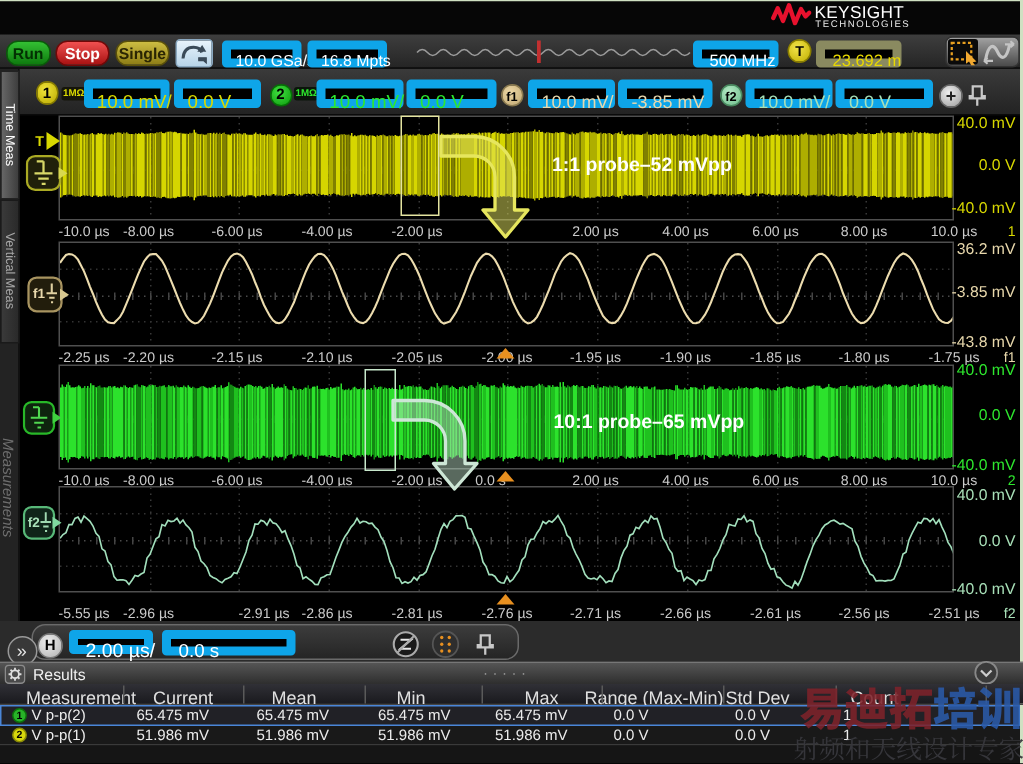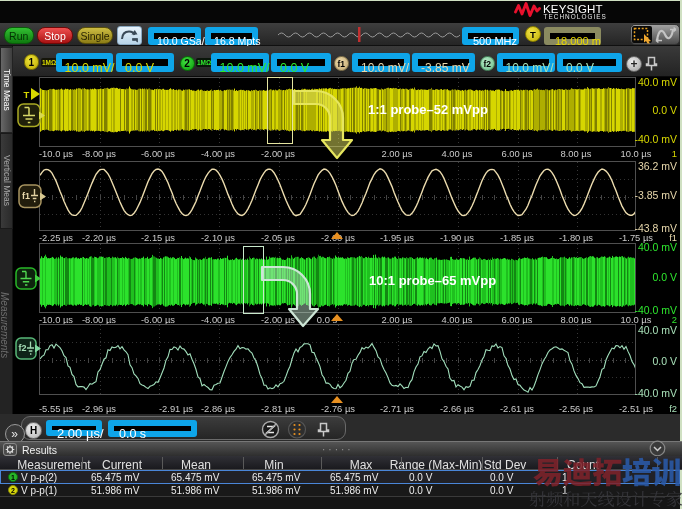--- a/index.html
+++ b/index.html
@@ -3,21 +3,21 @@
 *{margin:0;padding:0;box-sizing:border-box}
 body{width:682px;height:509px;background:#000;font-family:"Liberation Sans",sans-serif;position:relative;overflow:hidden}
 .abs{position:absolute}
 .box{position:absolute;background:#000;border:6px solid #0ea5e9;border-radius:3px;color:#fff;font-size:12.5px;line-height:15px;padding:1px 0 0 5px;white-space:nowrap}
 .ax{position:absolute;font-size:9.4px;color:#cbcbcb;white-space:nowrap}
 .axc{transform:translateX(-50%)}
 .rl{position:absolute;right:5px;font-size:10.5px;white-space:nowrap}
 .tri{position:absolute;width:0;height:0;border-left:6px solid transparent;border-right:6px solid transparent;border-bottom:7px solid #e89020}
 .panel{position:absolute;left:39px;width:597px;background:#000;border:1px solid #4f4f4f}
 .circ{position:absolute;border-radius:50%;text-align:center;color:#000;font-weight:bold}
-.btn{position:absolute;border-radius:8px;text-align:center;font-weight:normal;font-size:10.5px}
+.btn{position:absolute;border-radius:8px;text-align:center;font-weight:bold;font-size:10.5px}
 .hdrcell{position:absolute;font-size:12px;color:#e0e0e0;transform:translateX(-50%);white-space:nowrap}
 .val{position:absolute;font-size:10px;color:#ececec;white-space:nowrap}
 .sep{position:absolute;width:1px;background:#5a5a5a}
 </style></head><body>
 <div class="abs" style="left:0;top:0;width:682px;height:1px;background:#cfe0c2"></div>
 <div class="abs" style="left:680px;top:0;width:2px;height:509px;background:#cfe0c2"></div>
 <div class="abs" style="left:0;top:1px;width:680px;height:22px;background:#060606"></div>
 <svg class="abs" style="left:514px;top:2px" width="27" height="15" viewBox="0 0 27 15">
 <polyline points="1.5,10 4.5,3.5 8,12 12,1.5 16,13.5 20,4 23,9 25.5,6.5" fill="none" stroke="#e8112d" stroke-width="2.9" stroke-linejoin="round" stroke-linecap="round"></polyline>
   </svg>
@@ -34,21 +34,21 @@
 <path d="M13.5 10.5 h5 v3.5 l-1.8-1.6 h-3.2 z" fill="#3a4a58" stroke="#3a4a58" stroke-width="0.8"></path>
   </svg>
 <div class="box" style="left:148px;top:26.5px;width:53px;height:18px;font-size:10.6px;padding-left:3px;line-height:15px">10.0 GSa/s</div>
 <div class="box" style="left:205px;top:26.5px;width:53px;height:18px;font-size:10.6px;padding-left:3px;line-height:15px">16.8 Mpts</div>
 <svg class="abs" style="left:0;top:0" width="682" height="50">
     <path d="M278 35 Q281.5 31 285 35 Q288.5 39 292 35 Q295.5 31 299 35 Q302.5 39 306 35 Q309.5 31 313 35 Q316.5 39 320 35 Q323.5 31 327 35 Q330.5 39 334 35 Q337.5 31 341 35 Q344.5 39 348 35 Q351.5 31 355 35 Q358.5 39 362 35 Q365.5 31 369 35 Q372.5 39 376 35 Q379.5 31 383 35 Q386.5 39 390 35 Q393.5 31 397 35 Q400.5 39 404 35 Q407.5 31 411 35 Q414.5 39 418 35 Q421.5 31 425 35 Q428.5 39 432 35 Q435.5 31 439 35 Q442.5 39 446 35 Q449.5 31 453 35 Q456.5 39 460 35" fill="none" stroke="#9a9a9a" stroke-width="1"></path>
     <rect x="358" y="27" width="2.5" height="15" fill="#c23030"></rect>
   </svg>
 <div class="box" style="left:462px;top:26.5px;width:57px;height:18px;font-size:11px;line-height:15px">500 MHz</div>
 <div class="circ" style="left:525px;top:26px;width:16px;height:16px;background:radial-gradient(circle at 40% 35%,#f2e44a,#c0ae00);border:1px solid #8a7e00;font-size:9.5px;line-height:15px">T</div>
-<div class="box" style="left:544px;top:26.5px;width:57px;height:18px;font-size:11px;line-height:15px;color:#e8d800;border-color:#8a8a60">18.000 m</div>
+<div class="box" style="left:544px;top:26.5px;width:57px;height:18px;font-size:11px;line-height:15px;color:#e8d800;border-color:#8a8a60">23.692 m</div>
 <div class="abs" style="left:630px;top:23.5px;width:50px;height:21.5px;border-radius:5px;background:linear-gradient(#a2a2a2,#4a4a4a);border:1px solid #333"></div>
 <div class="abs" style="left:631.5px;top:25.5px;width:20px;height:17.5px;background:#0a0a0a;border-radius:2px"></div>
 <svg class="abs" style="left:631.5px;top:25.5px" width="21" height="18" viewBox="0 0 21 18">
 <rect x="2.5" y="2.5" width="13" height="11" fill="none" stroke="#e8a020" stroke-width="1.5" stroke-dasharray="2 1.6"></rect>
 <path d="M12 8 L19 15 L16.5 15.5 L18 17.5 L15.5 17.5 L14 15 L12 16.5 Z" fill="#f0a830"></path>
   </svg>
 <svg class="abs" style="left:653px;top:25.5px" width="26" height="18" viewBox="0 0 26 18">
 <path d="M4 14 C6 3 9.5 3 12 8.5 C14.5 14 18 14 20 4" fill="none" stroke="#c4c4c4" stroke-width="2.1"></path>
 <path d="M17 3.5 h6 M23 3.5 l-2.4 -2 M23 3.5 l-2.4 2" stroke="#c4c4c4" stroke-width="1.5" fill="none"></path>
 <path d="M9 14.5 h-6 M3 14.5 l2.4 -2 M3 14.5 l2.4 2" stroke="#c4c4c4" stroke-width="1.5" fill="none"></path>

